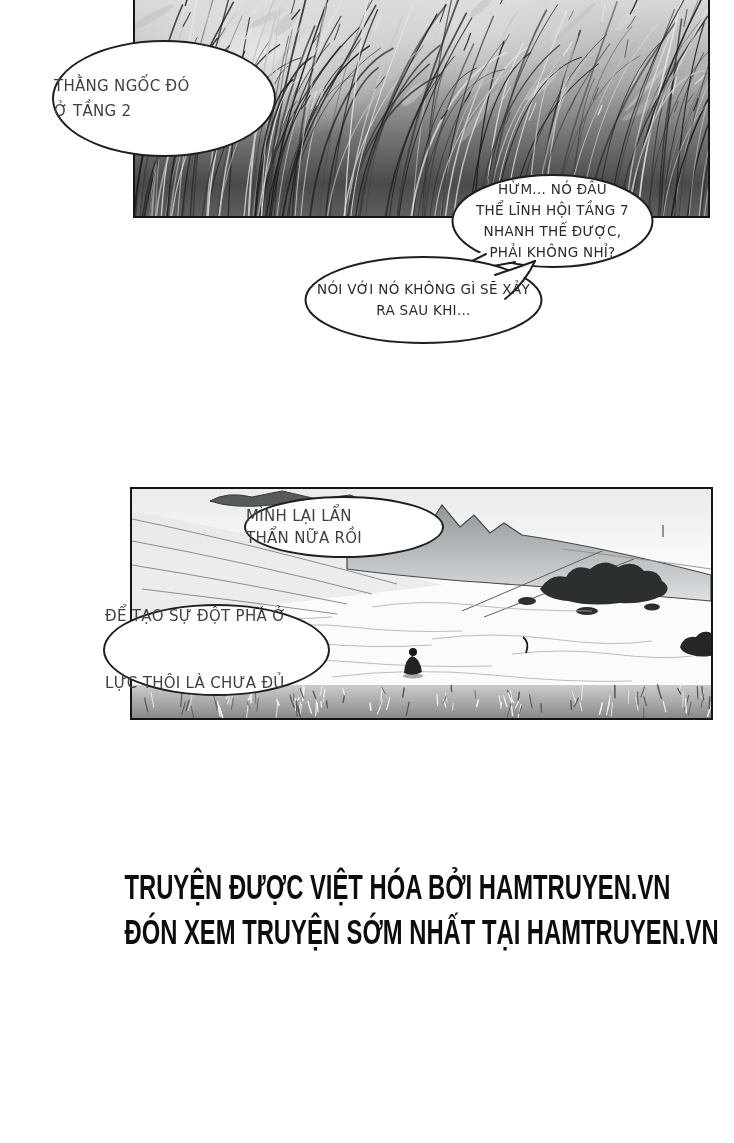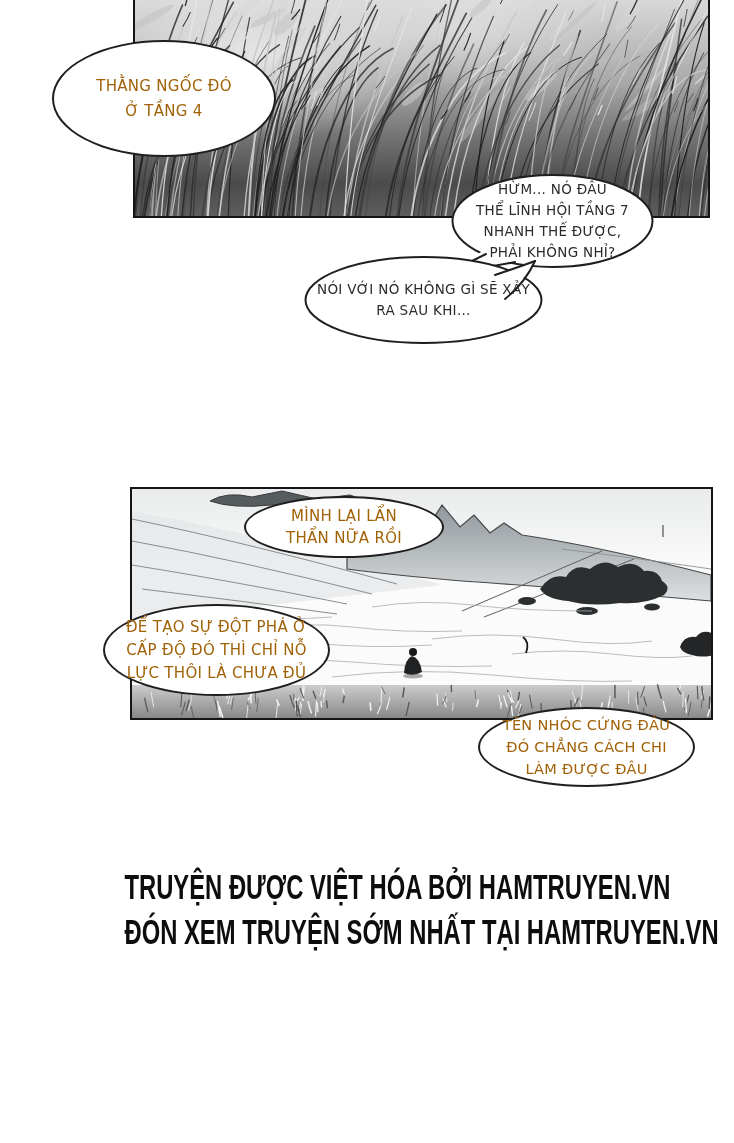--- a/index.html
+++ b/index.html
@@ -6,22 +6,22 @@
   .page{position:relative;width:734px;height:1143px;background:#ffffff;overflow:hidden;
         font-family:"DejaVu Sans",sans-serif;}
   
   .panel{position:absolute;background:#fff;box-sizing:border-box;z-index:1;}
   #panel1{left:133px;top:0;width:577px;height:218px;
           border-left:2px solid #151515;border-right:2px solid #151515;border-bottom:2px solid #151515;}
   #panel2{left:130px;top:487px;width:583px;height:233px;border:2px solid #151515;}
   .panel svg{display:block;}
   
   .bubble{position:absolute;background:#fff;border:2px solid #1f1f1f;border-radius:50%;
-          display:flex;flex-direction:column;align-items:center;justify-content:center;
-          text-align:center;color:#a16207;z-index:5;box-sizing:border-box;letter-spacing:.3px;}
+          display:flex;flex-direction:column;align-items:flex-start;justify-content:center;
+          text-align:center;color:#404040;z-index:5;box-sizing:border-box;letter-spacing:.3px;}
   .bubble-wrap{position:absolute;z-index:5;}
   .bubble-wrap svg{position:absolute;left:0;top:0;}
   .btext{position:absolute;display:flex;flex-direction:column;align-items:center;justify-content:center;
          text-align:center;color:#2b2b2b;letter-spacing:.3px;}
   .bline{white-space:nowrap;}
   
   .credits{position:absolute;top:864px;left:0;width:734px;text-align:center;
            font-family:"Liberation Sans",sans-serif;font-weight:bold;font-size:35px;
            line-height:45px;color:#0d0d0d;z-index:4;padding-left:7px;}
   .cline{display:block;transform:scaleX(0.68);transform-origin:50% 50%;white-space:nowrap;}
@@ -466,21 +466,21 @@
         <circle cx="281" cy="163" r="4" fill="#18181a"></circle>
         <path d="M272,184 Q273,170 280,167 Q288,169 290,183 Q281,188 272,184 Z" fill="#202224"></path>
       </g>
 
       <path d="M391,148 q7,5 3,16" stroke="#151515" stroke-width="1.8" fill="none"></path>
     </svg>
   </div>
 
   <div class="bubble" style="left:52px;top:40px;width:224px;height:117px;font-size:15px;line-height:25px;">
     <div class="bline">THẰNG NGỐC ĐÓ</div>
-    <div class="bline">Ở TẦNG 4</div>
+    <div class="bline">Ở TẦNG 2</div>
   </div>
 
   <div class="bubble-wrap" style="left:440px;top:170px;width:218px;height:116px;">
     <svg width="218" height="116" viewBox="0 0 218 116">
       <ellipse cx="112.5" cy="51" rx="100" ry="46" fill="#ffffff" stroke="#1f1f1f" stroke-width="2"></ellipse>
       <path d="M44,80 Q24,94 6,103 Q42,100 78,90 Q60,82 44,80 Z" fill="#ffffff"></path>
       <path d="M46,84 Q24,95 6,103" fill="none" stroke="#1f1f1f" stroke-width="2" stroke-linecap="round"></path>
       <path d="M6,103 Q40,99 75,92" fill="none" stroke="#1f1f1f" stroke-width="2" stroke-linecap="round"></path>
     </svg>
     <div class="btext" style="left:12px;top:5px;width:201px;height:92px;font-size:13.5px;line-height:21px;">
@@ -502,30 +502,24 @@
       <div class="bline">NÓI VỚI NÓ KHÔNG GÌ SẼ XẢY</div>
       <div class="bline">RA SAU KHI...</div>
     </div>
   </div>
 
   <div class="bubble" style="left:244px;top:496px;width:200px;height:62px;font-size:15px;line-height:22px;">
     <div class="bline">MÌNH LẠI LẨN</div>
     <div class="bline">THẨN NỮA RỒI</div>
   </div>
 
-  <div class="bubble" style="left:103px;top:604px;width:227px;height:92px;font-size:15px;line-height:23px;">
+  <div class="bubble" style="left:103px;top:604px;width:227px;height:92px;font-size:15px;line-height:23px;gap:44px;">
     <div class="bline">ĐỂ TẠO SỰ ĐỘT PHÁ Ở</div>
-    <div class="bline">CẤP ĐỘ ĐÓ THÌ CHỈ NỖ</div>
     <div class="bline">LỰC THÔI LÀ CHƯA ĐỦ</div>
   </div>
 
-  <div class="bubble" style="left:478px;top:707px;width:217px;height:80px;font-size:14.5px;line-height:22px;">
-    <div class="bline">TÊN NHÓC CỨNG ĐẦU</div>
-    <div class="bline">ĐÓ CHẲNG CÁCH CHI</div>
-    <div class="bline">LÀM ĐƯỢC ĐÂU</div>
-  </div>
 
   <div class="credits">
     <span class="cline">TRUYỆN ĐƯỢC VIỆT HÓA BỞI HAMTRUYEN.VN</span>
     <span class="cline">ĐÓN XEM TRUYỆN SỚM NHẤT TẠI HAMTRUYEN.VN</span>
   </div>
 
 </div>
 
 </body></html>

